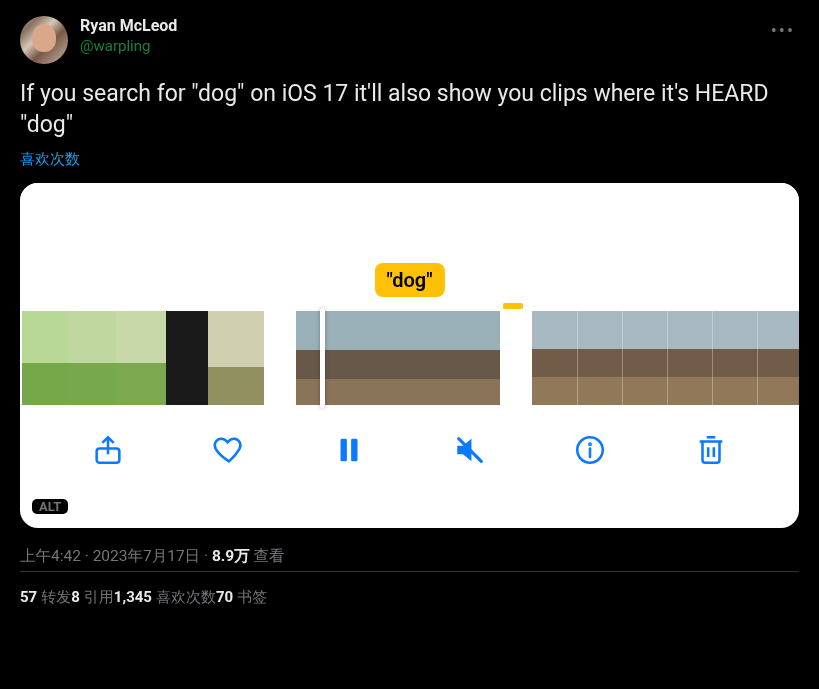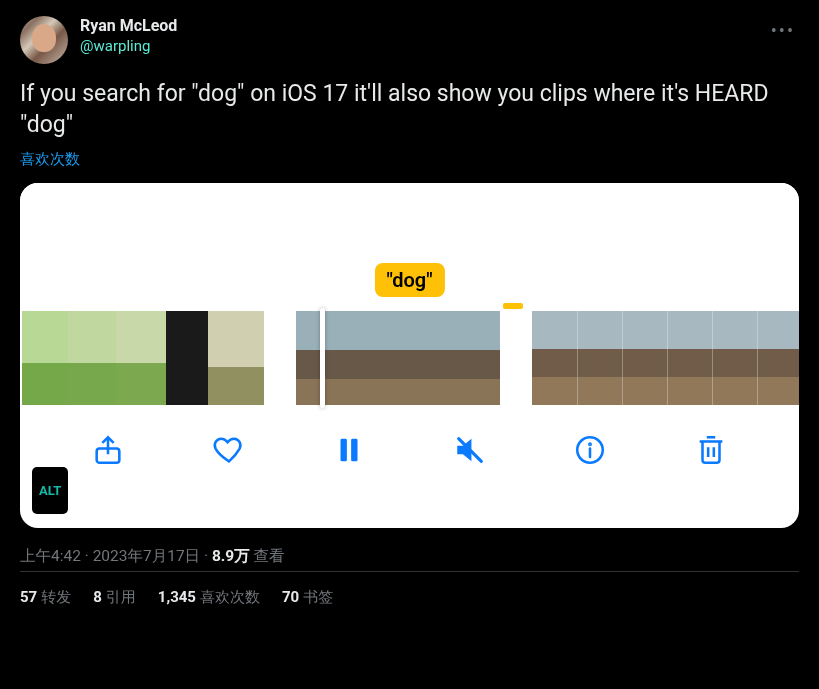--- a/index.html
+++ b/index.html
@@ -41,21 +41,21 @@
     flex: 1;
     line-height: 1.3;
   }
   .display-name {
     font-weight: 700;
     font-size: 16px;
     color: #e7e9ea;
   }
   .handle {
     font-size: 15px;
-    color: #5eead4;
+    color: #15803d;
   }
   .more-btn {
     color: #71767b;
     font-size: 18px;
     letter-spacing: 2px;
     padding: 4px;
     cursor: pointer;
   }
   .tweet-text {
     font-size: 23px;
@@ -156,37 +156,36 @@
     display: flex;
     align-items: center;
     justify-content: center;
   }
   .ctrl svg { width: 34px; height: 34px; }
   .alt-badge {
     position: absolute;
     left: 12px;
     bottom: 14px;
     background: #000;
-    color: #14b8a6;
+    color: #737373;
     font-size: 13px;
     font-weight: 700;
-    padding: 16px 7px;
+    padding: 0 7px;
     border-radius: 5px;
   }
   .meta {
     margin-top: 18px;
     font-size: 15.5px;
     color: #71767b;
     padding-bottom: 4px;
     border-bottom: 1px solid #2f3336;
   }
   .meta b { color: #e7e9ea; font-weight: 700; }
   .stats {
     display: flex;
-    gap: 22px;
     padding-top: 16px;
     font-size: 15px;
     color: #71767b;
   }
   .stats b { color: #e7e9ea; font-weight: 700; margin-right: 4px;}
 </style>
 </head>
 <body>
 
 <div class="tweet">

